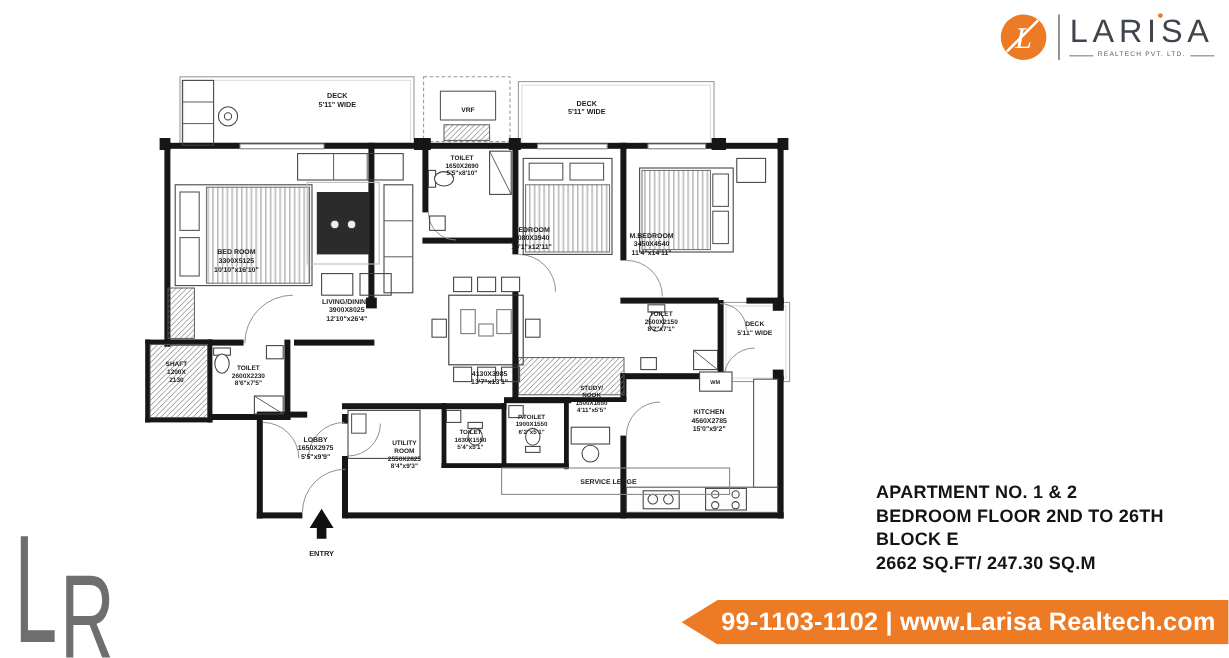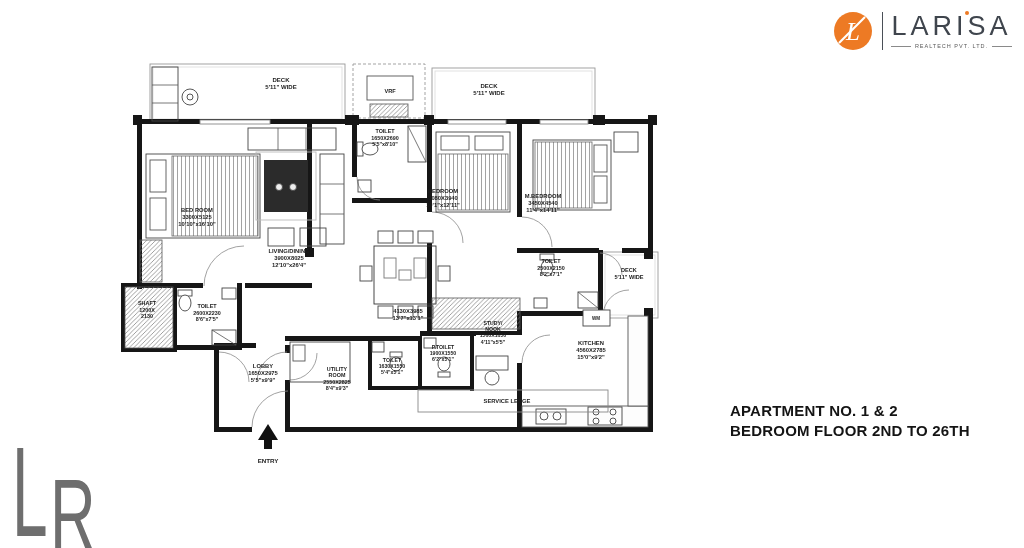--- a/index.html
+++ b/index.html
@@ -276,19 +276,24 @@
         <span class="rule"></span>
         <span class="tag">REALTECH PVT. LTD.</span>
         <span class="rule"></span>
       </div>
     </div>
   </div>
 
   <div class="info">
     <div>APARTMENT NO. 1 &amp; 2</div>
     <div>BEDROOM FLOOR 2ND TO 26TH</div>
+    <div>BLOCK E</div>
+    <div>2662 SQ.FT/ 247.30 SQ.M</div>
   </div>
 
+  <div class="banner">
+    <span>99-1103-1102 | www.Larisa Realtech.com</span>
+  </div>
 
   <div class="wm wm-l">L</div>
   <div class="wm wm-r">R</div>
 
 </div>
 
 </body></html>

